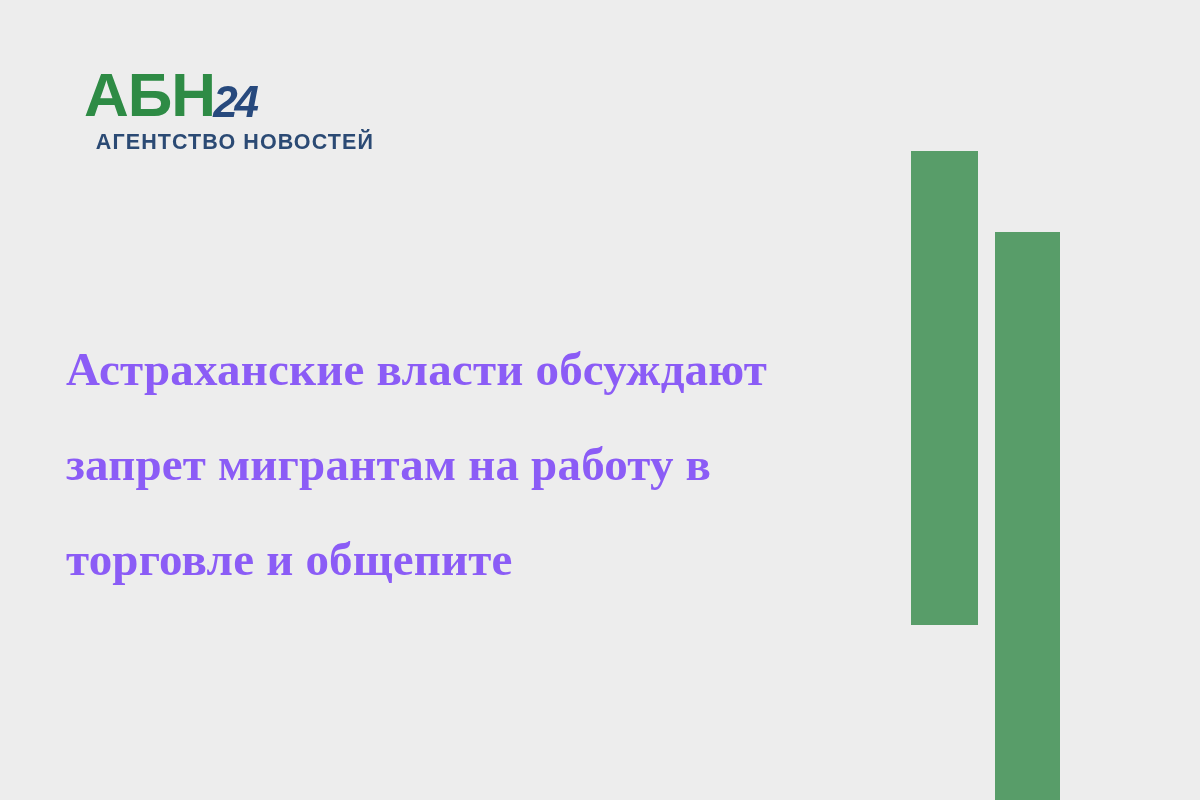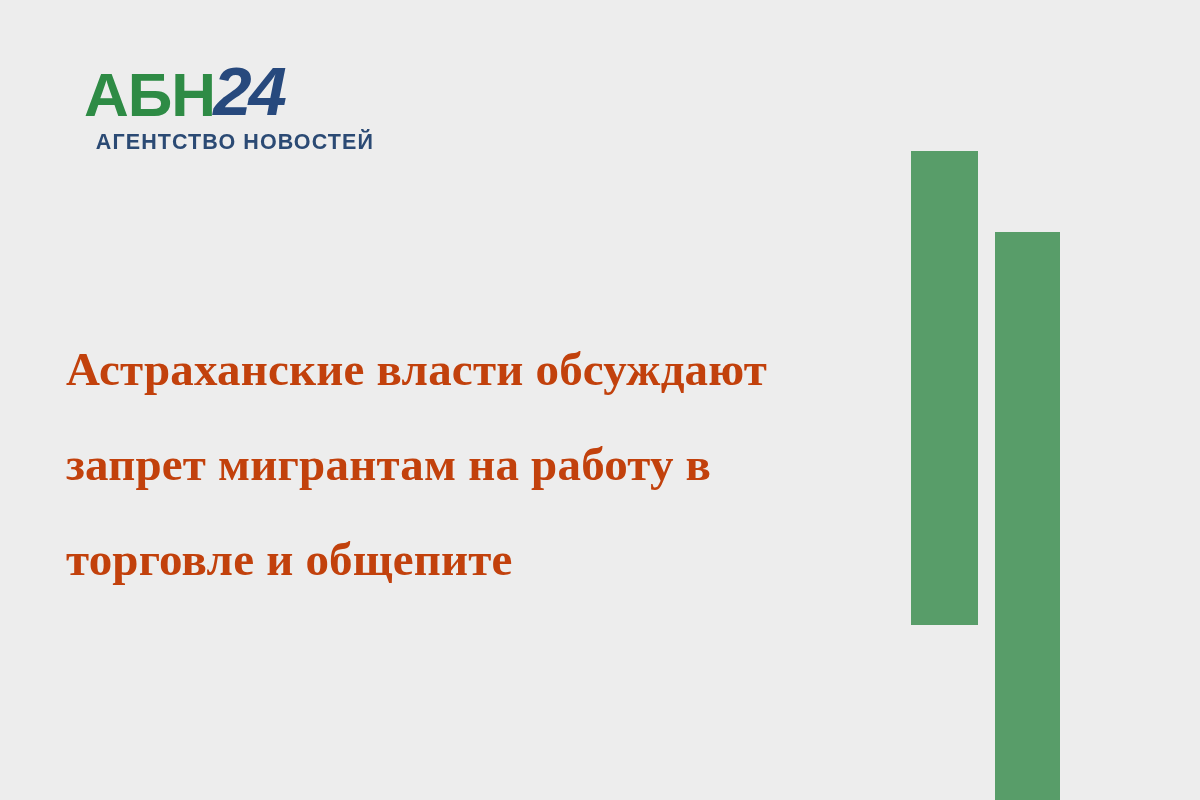--- a/index.html
+++ b/index.html
@@ -57,21 +57,21 @@
     font-weight: bold;
     font-size: 62px;
     letter-spacing: -1px;
     color: #2E8B45;
     line-height: 0.86;
     display: inline-block;
   }
   .logo-24 {
     font-family: "Liberation Sans", sans-serif;
     font-weight: bold;
-    font-size: 69px;
+    font-size: 44px;
     letter-spacing: -3px;
     color: #27497D;
     line-height: 0.86;
     display: inline-block;
     font-style: italic;
     margin-left: -2px;
   }
   .logo-tagline {
     margin-top: 9px;
     font-family: "Liberation Sans", sans-serif;
@@ -109,15 +109,15 @@
   </div>
 
   <div class="logo">
     <div class="logo-mark">
       <span class="logo-abn" style="color: rgb(46, 139, 69);">АБН</span>
       <span class="logo-24" style="color: rgb(39, 73, 125);">24</span>
     </div>
     <div class="logo-tagline" style="color: rgb(43, 74, 116);">АГЕНТСТВО НОВОСТЕЙ</div>
   </div>
 
-  <div class="headline" style="color: #c2410c;">Астраханские власти обсуждают запрет мигрантам на работу в торговле и общепите</div>
+  <div class="headline" style="color: #8b5cf6;">Астраханские власти обсуждают запрет мигрантам на работу в торговле и общепите</div>
 
 </div>
 
 </body></html>

